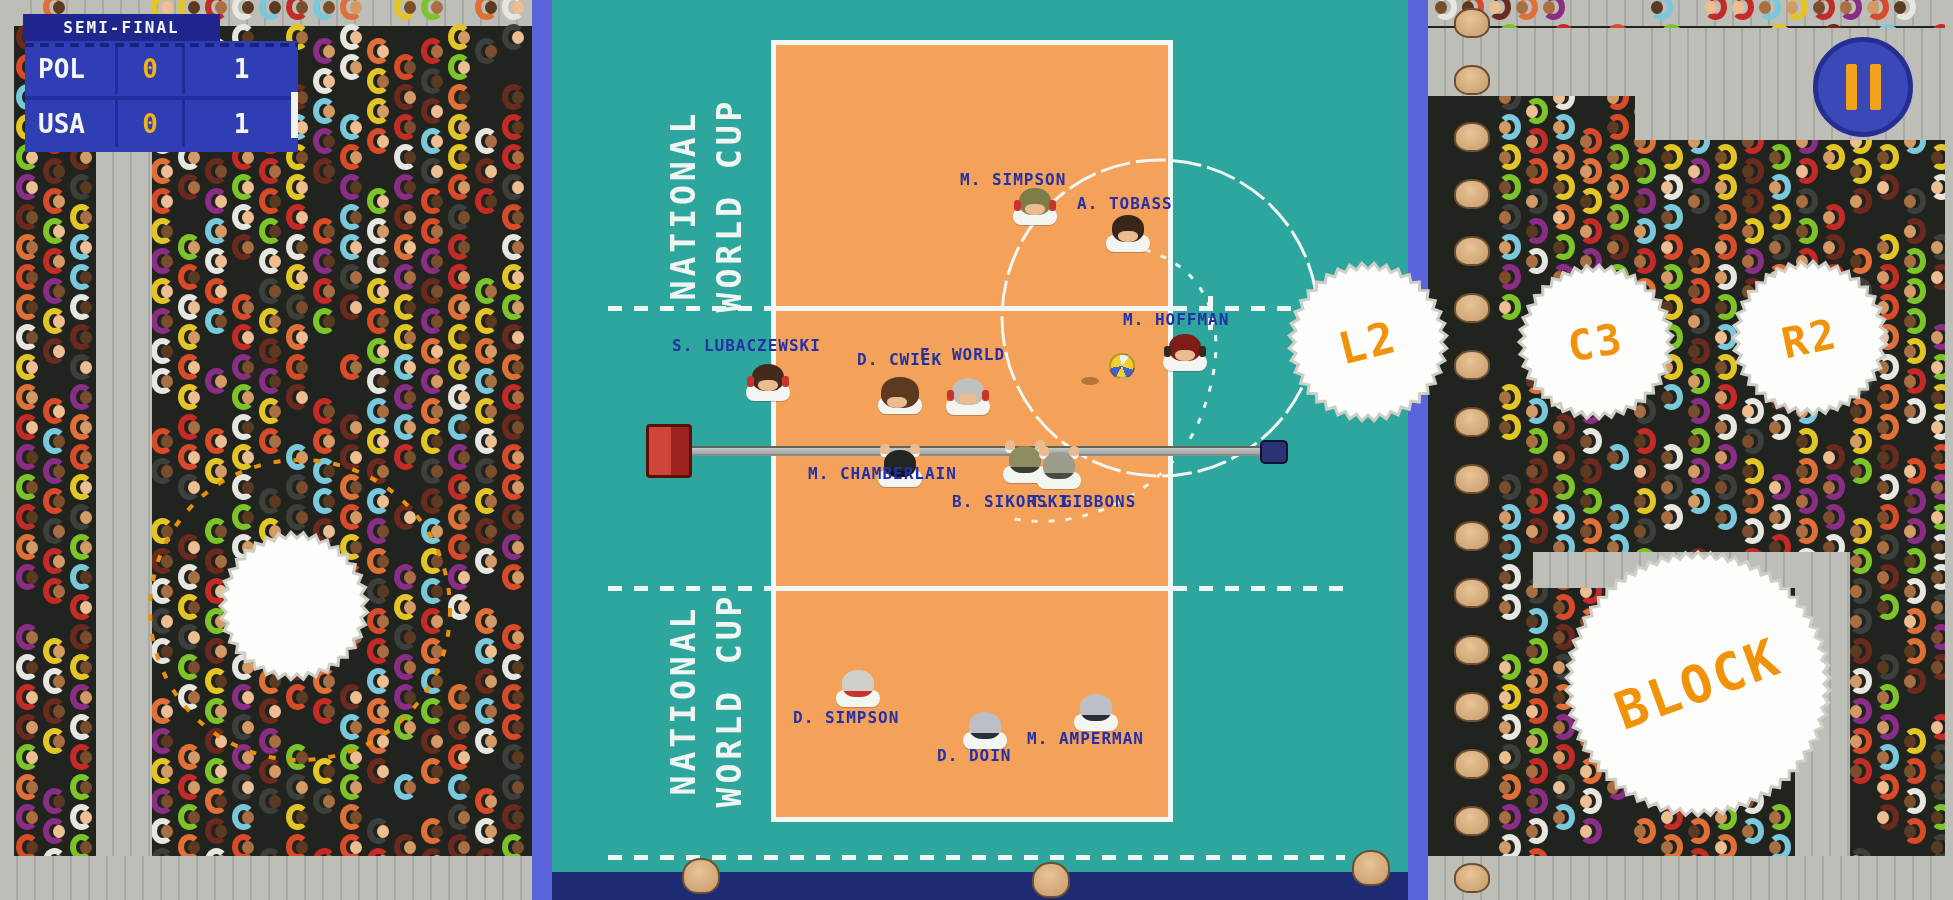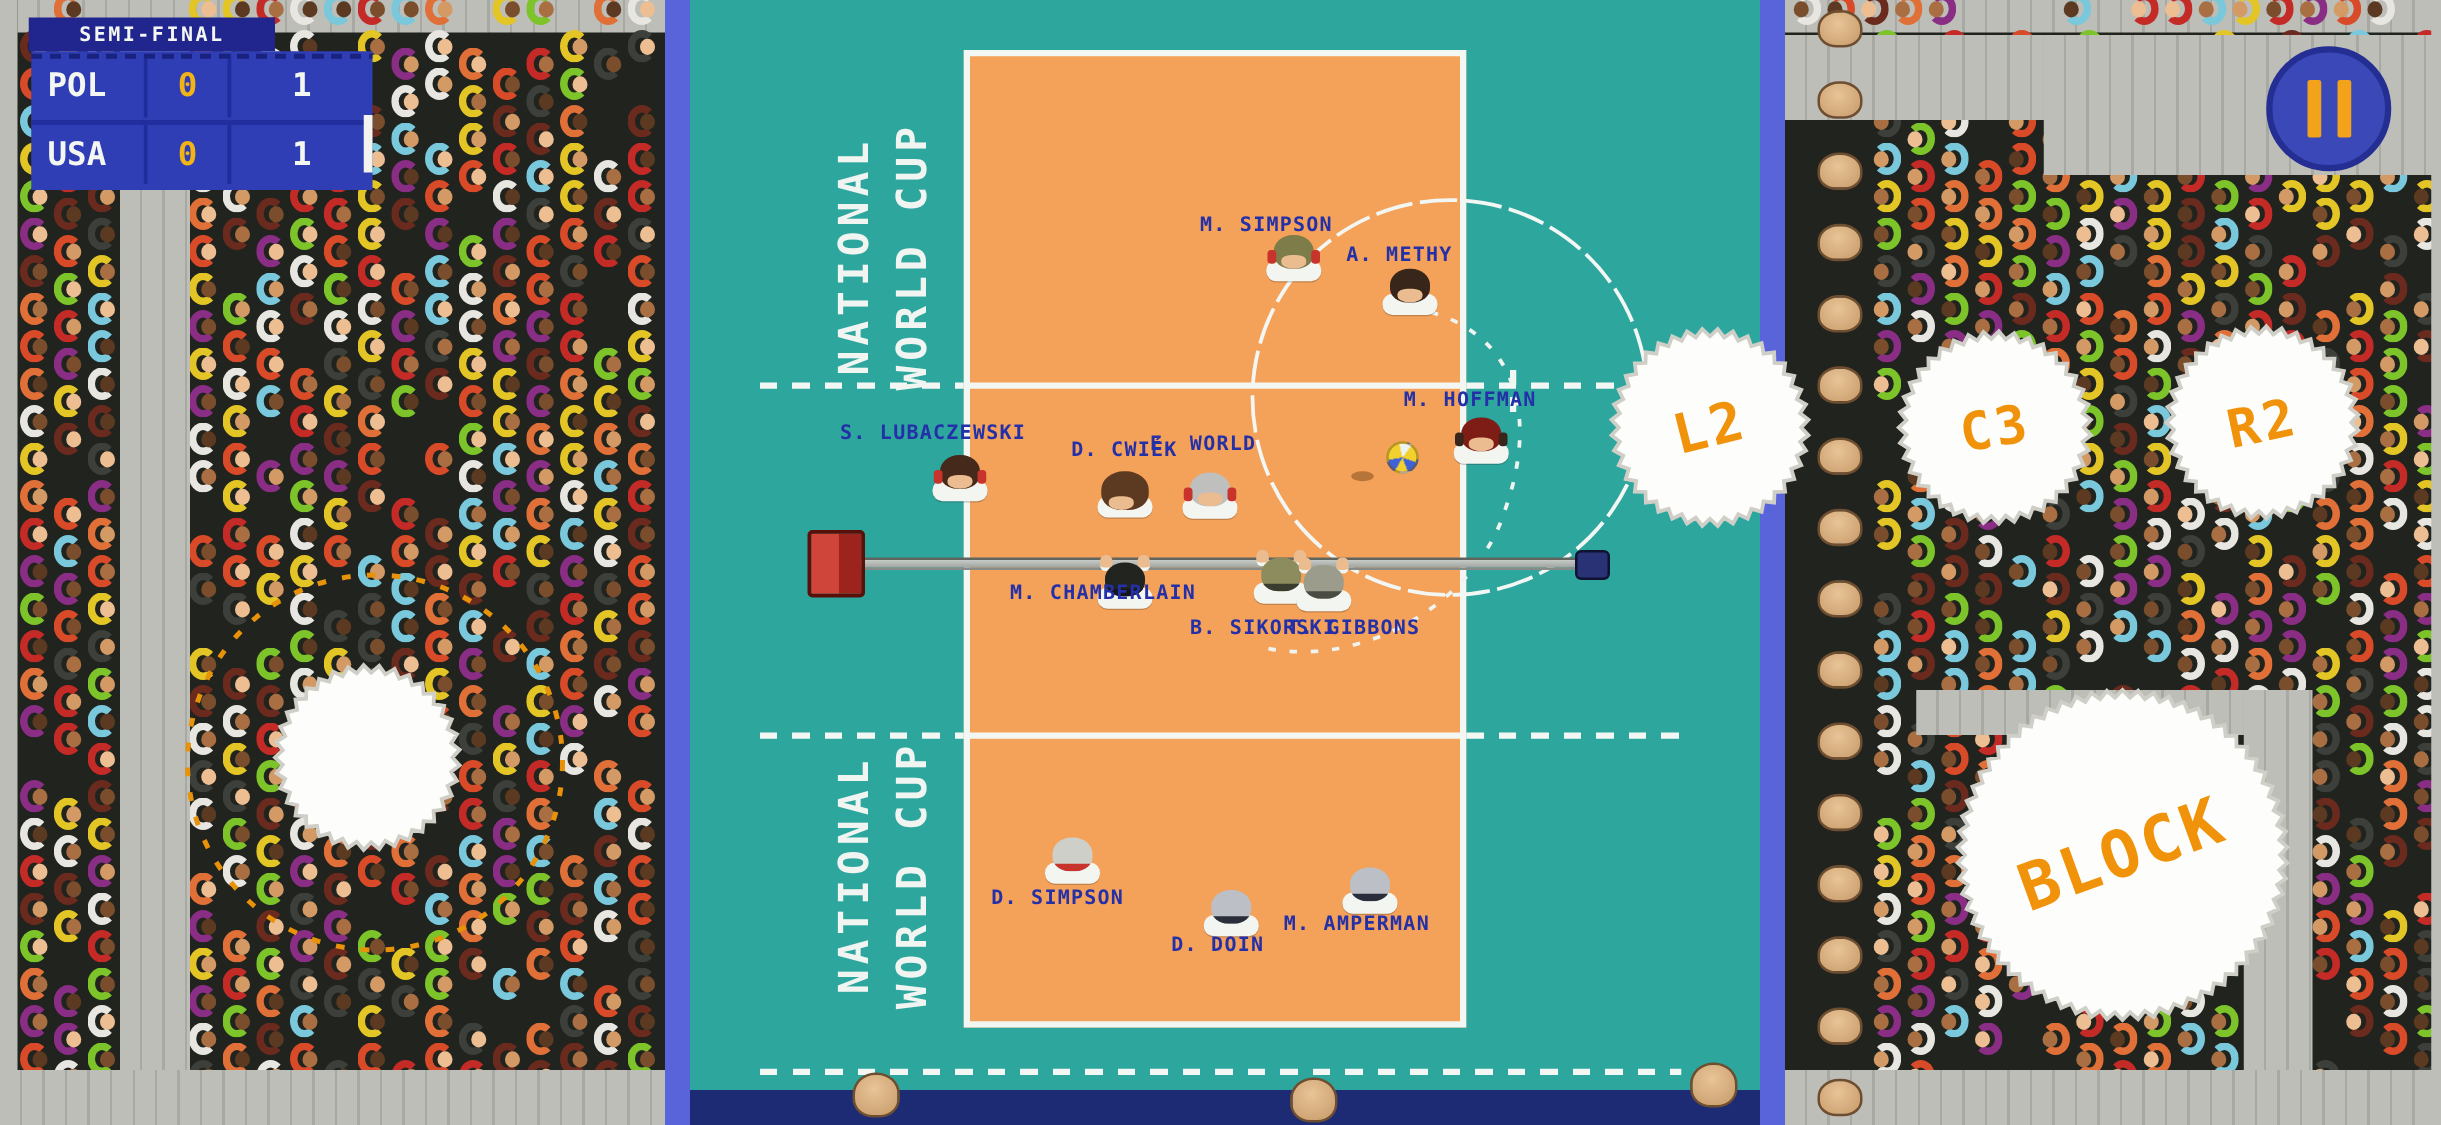--- a/index.html
+++ b/index.html
@@ -2139,21 +2139,21 @@
           <div class="p-ear l" style="background: rgb(200, 51, 43);"></div>
           <div class="p-ear r" style="background: rgb(200, 51, 43);"></div>
         </div>
         <div class="player-label" style="left: 428px; top: 170px;">M. SIMPSON</div>
         <div class="player" style="left: 596px; top: 233px;">
           <div class="p-shoulders"></div>
           <div class="p-head" style="background: rgb(56, 38, 27);">
             <div class="p-face"></div>
           </div>
         </div>
-        <div class="player-label" style="left: 545px; top: 194px;">A. METHY</div>
+        <div class="player-label" style="left: 545px; top: 194px;">A. TOBASS</div>
         <div class="player" style="left: 653px; top: 352px;">
           <div class="p-shoulders"></div>
           <div class="p-head" style="background: rgb(126, 29, 22);">
             <div class="p-face"></div>
           </div>
           <div class="p-ear l" style="background: rgb(56, 38, 27);"></div>
           <div class="p-ear r" style="background: rgb(56, 38, 27);"></div>
         </div>
         <div class="player-label" style="left: 591px; top: 310px;">M. HOFFMAN</div>
         <div class="player" style="left: 236px; top: 382px;">

